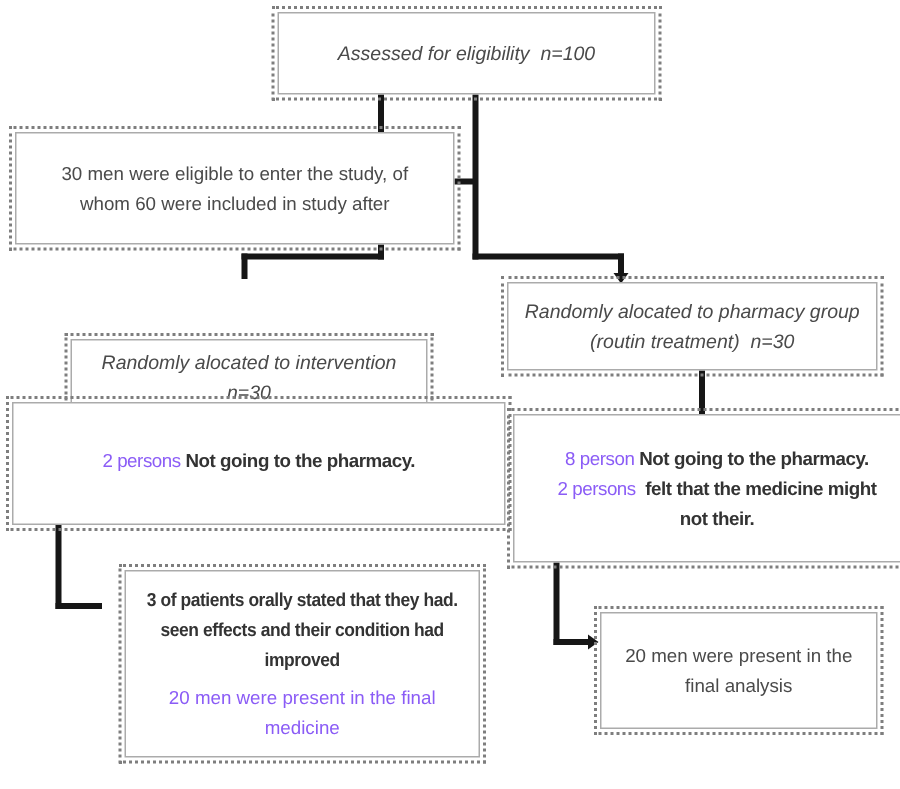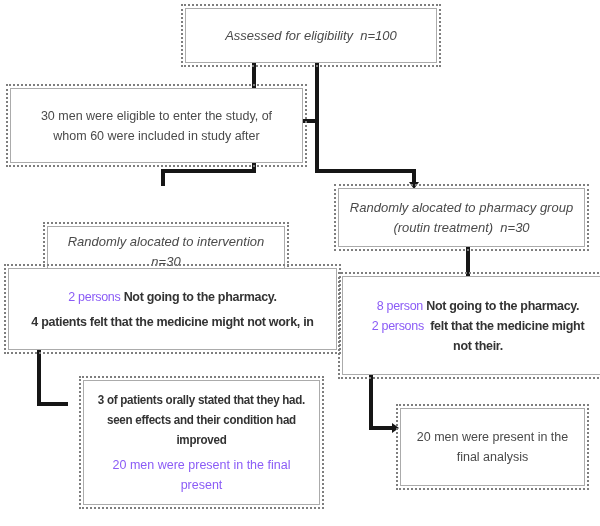--- a/index.html
+++ b/index.html
@@ -70,38 +70,37 @@
   </div>
 
   <div class="box" style="left:338px;top:188px;width:245px;height:57px;">
     <div class="line fs13">Randomly alocated to pharmacy group</div>
     <div class="line fs13">(routin treatment)  n=30</div>
   </div>
 
   <div class="box" style="left:8px;top:268px;width:327px;height:80px;">
     <div class="line fs125 tight"><span class="soft">2 persons </span><span class="b">Not going to the pharmacy.</span></div>
     <div class="gap"></div>
-    <div class="line fs125 tight b">4 patients felt that the medicine might not work, in</div>
   </div>
 
   <div class="box" style="left:342px;top:276px;width:246px;height:97px;padding-left:12px;">
     <div class="line fs125 tight"><span class="soft">8 person </span><span class="b">Not going to the pharmacy.</span></div>
     <div class="line fs125 tight"><span class="soft">2 persons </span><span class="b"> felt that the medicine might</span></div>
     <div class="line fs125 tight b">not their.</div>
   </div>
 
   <div class="box" style="left:83px;top:380px;width:235px;height:123px;">
     <div class="sx90">
       <div class="line fs125 tight b">3 of patients orally stated that they had.</div>
       <div class="line fs125 tight b">seen effects and their condition had</div>
       <div class="line fs125 tight b">improved</div>
     </div>
     <div class="gap"></div>
     <div class="line fs125 soft">20 men were present in the final</div>
-    <div class="line fs125 soft">present</div>
+    <div class="line fs125 soft">medicine</div>
   </div>
 
   <div class="box" style="left:400px;top:408px;width:183px;height:76px;align-items:center;">
     <div class="line fs125">20 men were present in the</div>
     <div class="line fs125">final analysis</div>
   </div>
 
 </div>
 
 </body></html>

